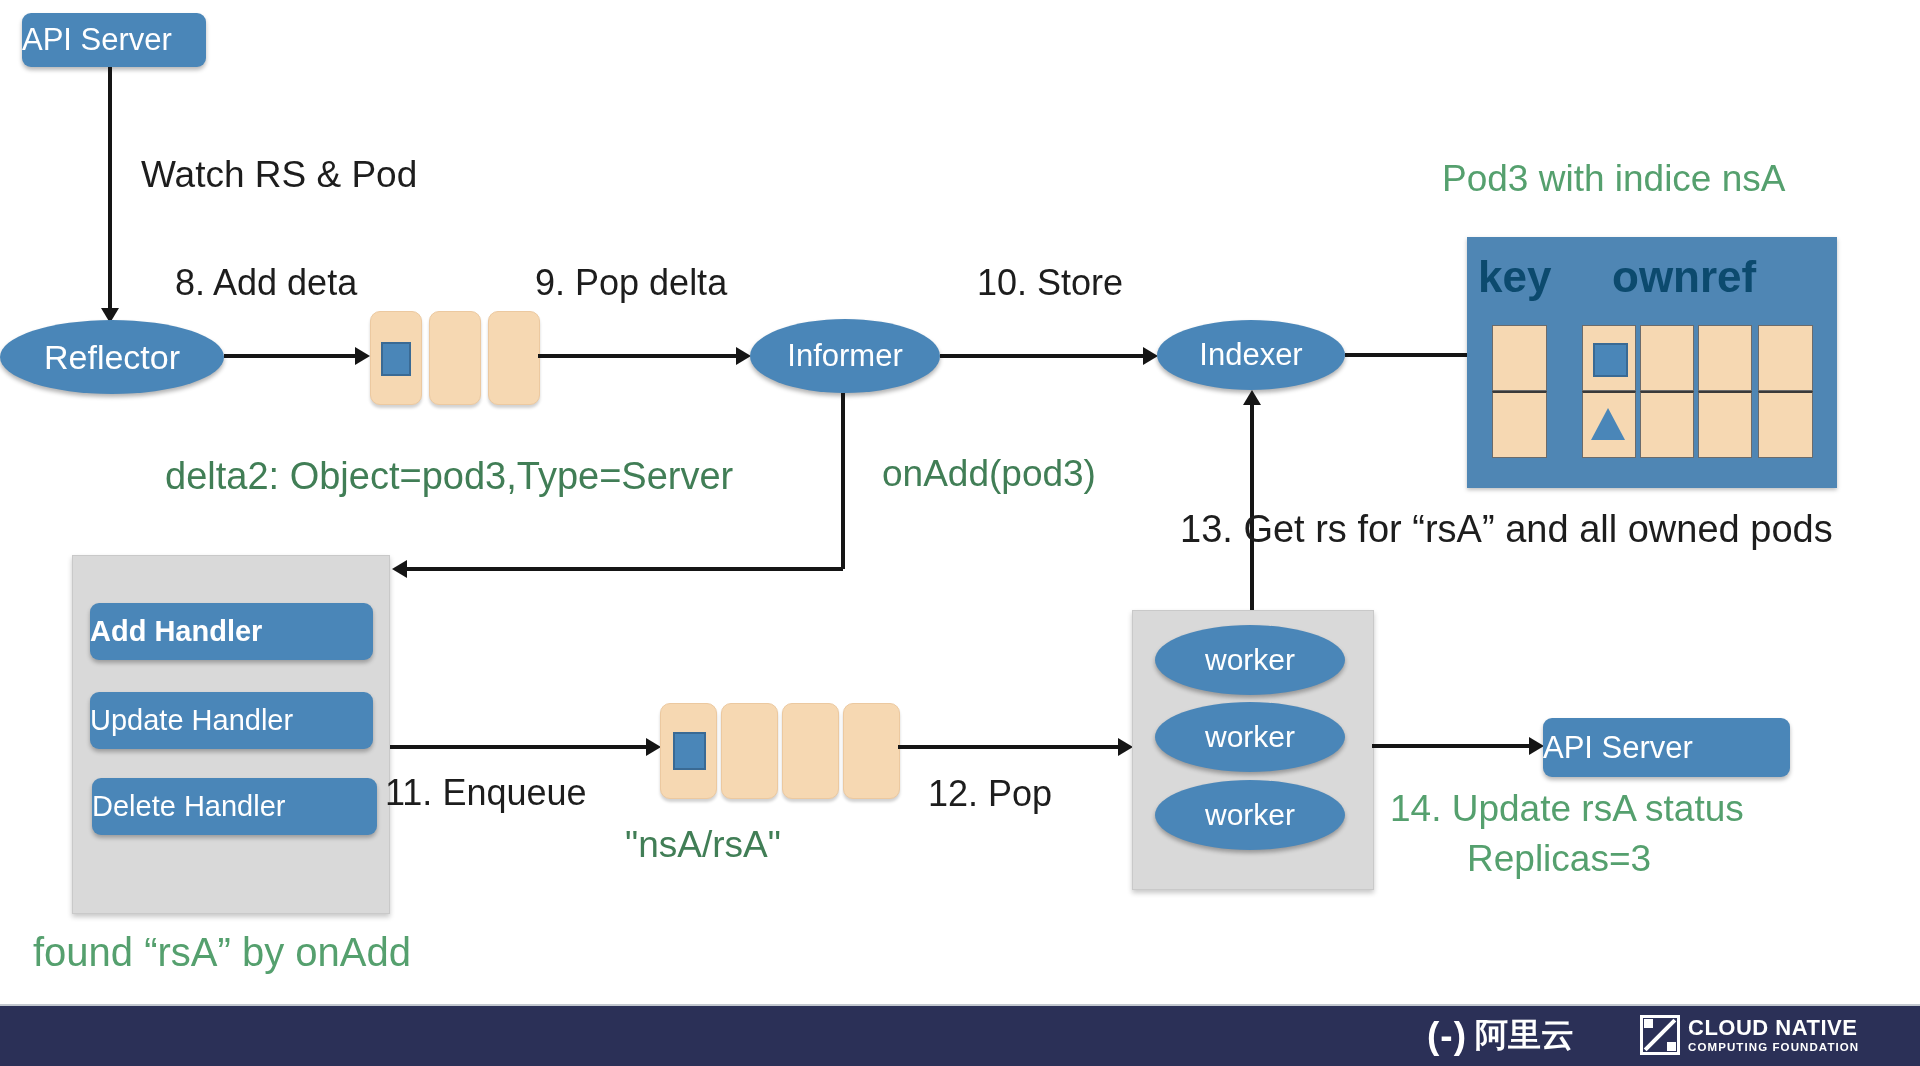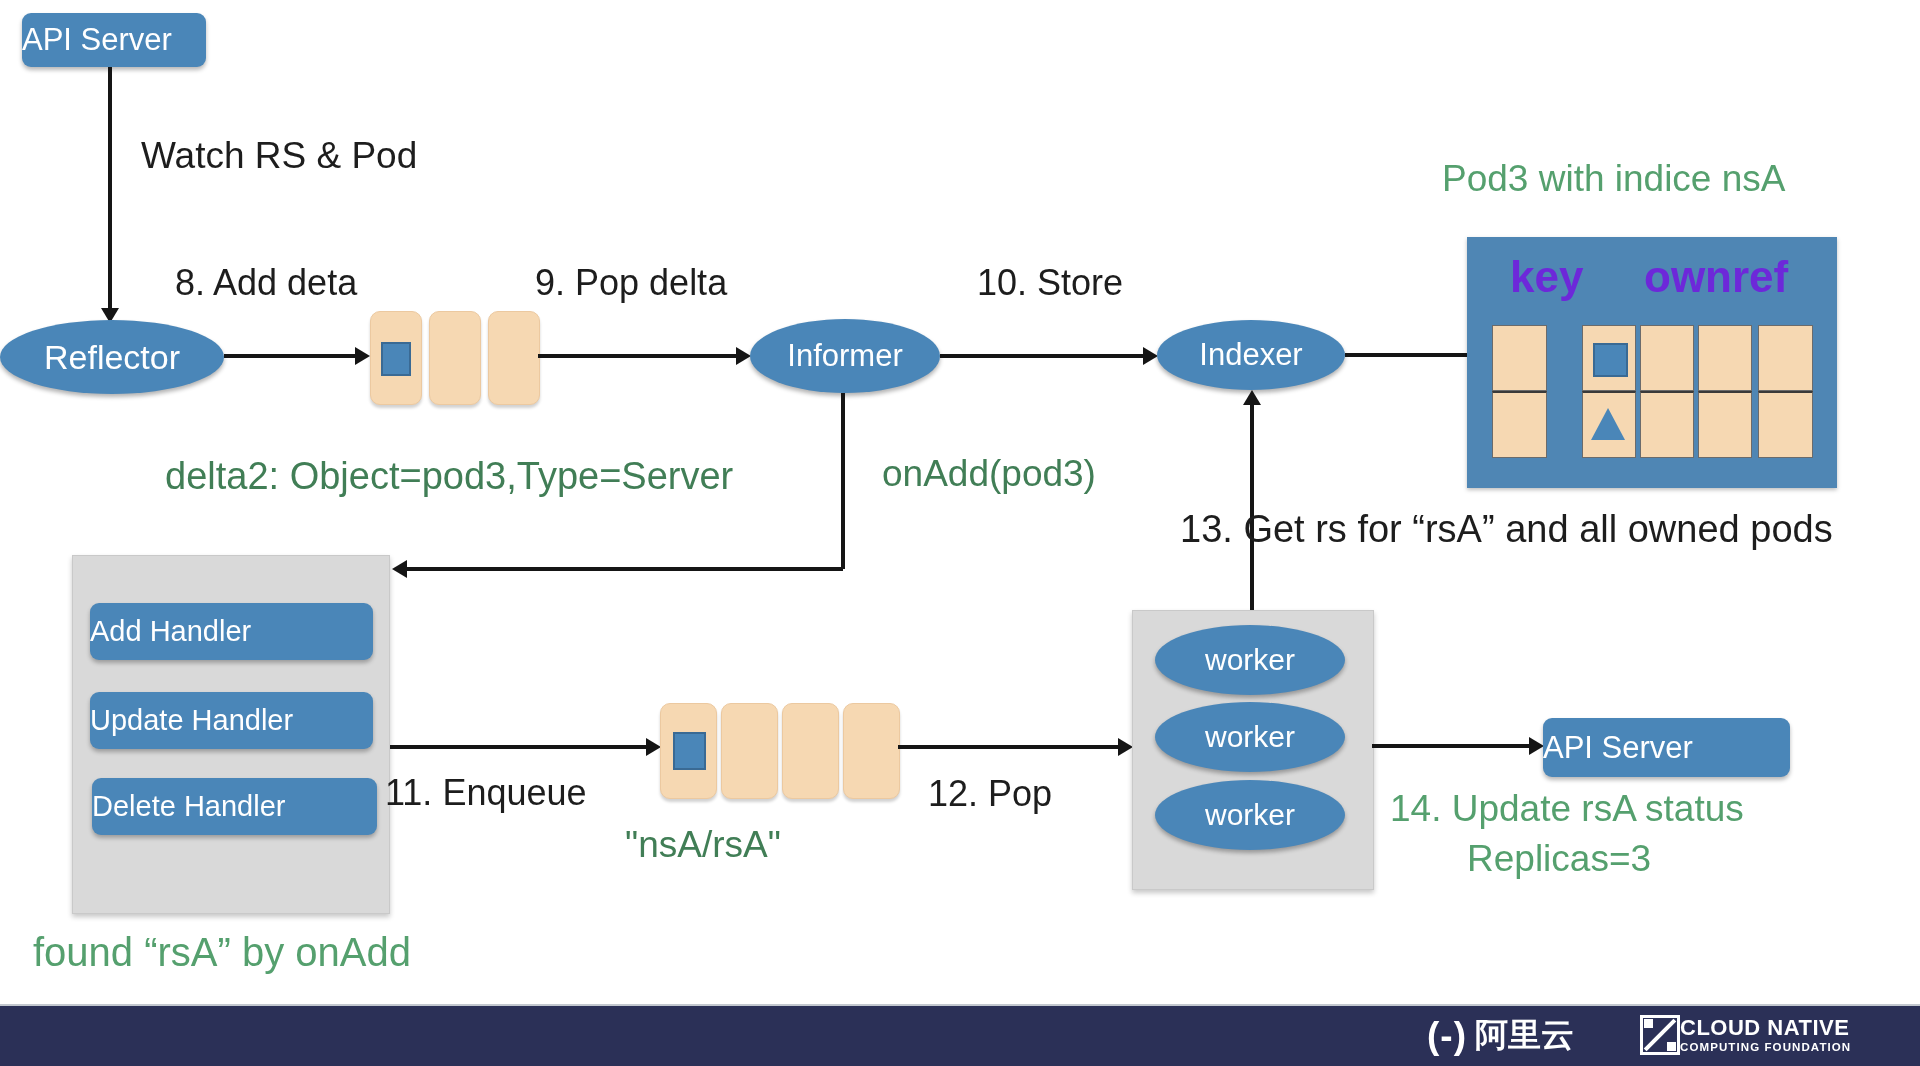--- a/index.html
+++ b/index.html
@@ -34,21 +34,21 @@
   .green-dark{color:#417e56;font-size:37px;white-space:nowrap;}
   .green-mid{color:#55a06e;font-size:37px;white-space:nowrap;}
   
   .line{background:#151515;position:absolute;}
   .head-r{position:absolute;width:0;height:0;border-top:9px solid transparent;border-bottom:9px solid transparent;border-left:15px solid #151515;}
   .head-l{position:absolute;width:0;height:0;border-top:9px solid transparent;border-bottom:9px solid transparent;border-right:15px solid #151515;}
   .head-u{position:absolute;width:0;height:0;border-left:9px solid transparent;border-right:9px solid transparent;border-bottom:15px solid #151515;}
   .head-d{position:absolute;width:0;height:0;border-left:9px solid transparent;border-right:9px solid transparent;border-top:15px solid #151515;}
   
   .tbl{background:#4f86b4;box-shadow:0 2px 4px rgba(0,0,0,.25);}
-  .tbl-header{color:#6d28d9;font-size:44px;font-weight:600;white-space:nowrap;margin-left:32px;}
+  .tbl-header{color:#0c4a6e;font-size:44px;font-weight:600;white-space:nowrap;}
   .cellcol{display:flex;flex-direction:column;}
   .cell{background:#f6d8b2;border:1px solid #6b6b6b;flex:1;}
   .cell + .cell{border-top:2px solid #3a3a3a;}
   .marker-square{background:#4a86b8;border:2px solid #3a6a94;}
   .marker-tri{width:0;height:0;border-left:17px solid transparent;border-right:17px solid transparent;border-bottom:32px solid #4a86b8;}
   
   .footer{background:#2b3057;border-top:2px solid #c3c8cf;}
   .ali-bracket{color:#fff;font-size:37px;font-weight:800;letter-spacing:1px;}
   .ali-name{color:#fff;font-size:33px;font-weight:700;margin-left:8px;}
   .cncf-box{width:34px;height:34px;border:3px solid #fff;position:relative;}
@@ -62,21 +62,21 @@
 
 <div id="stage">
 
   <div class="abs bluebtn" style="left:22px;top:13px;width:184px;height:54px;">
     <span>API Server</span>
   </div>
 
   <div class="line" style="left:108px;top:67px;width:4px;height:243px;"></div>
   <div class="head-d" style="left:101px;top:308px;"></div>
 
-  <div class="abs lbl" style="left:141px;top:135px;font-size:37px;">Watch RS &amp; Pod</div>
+  <div class="abs lbl" style="left:141px;top:154px;font-size:37px;">Watch RS &amp; Pod</div>
 
   <div class="abs ellipse" style="left:0px;top:320px;width:224px;height:74px;font-size:34px;">
     <span>Reflector</span>
   </div>
 
   <div class="abs lbl" style="left:175px;top:262px;">8. Add deta</div>
 
   <div class="line" style="left:224px;top:354px;width:131px;height:4px;"></div>
   <div class="head-r" style="left:355px;top:347px;"></div>
 
@@ -107,21 +107,21 @@
   <div class="head-r" style="left:1478px;top:346px;"></div>
 
   <div class="abs green-dark" style="left:165px;top:455px;font-size:38px;">delta2: Object=pod3,Type=Server</div>
   <div class="abs green-dark" style="left:882px;top:453px;">onAdd(pod3)</div>
 
   <div class="line" style="left:841px;top:393px;width:4px;height:176px;"></div>
   <div class="line" style="left:406px;top:567px;width:437px;height:4px;"></div>
   <div class="head-l" style="left:392px;top:560px;"></div>
 
   <div class="abs graybox" style="left:72px;top:555px;width:316px;height:357px;"></div>
-  <div class="abs bluebtn" style="left:90px;top:603px;width:283px;height:57px;font-size:29px;">
+  <div class="abs bluebtn" style="left:90px;top:603px;width:283px;height:57px;font-size:29px;font-weight:bold;">
     <span>Add Handler</span>
   </div>
   <div class="abs bluebtn" style="left:90px;top:692px;width:283px;height:57px;font-size:29px;">
     <span>Update Handler</span>
   </div>
   <div class="abs bluebtn" style="left:92px;top:778px;width:285px;height:57px;font-size:29px;">
     <span>Delete Handler</span>
   </div>
 
   <div class="abs lbl" style="left:385px;top:772px;">11. Enqueue</div>
@@ -195,21 +195,21 @@
 
   <div class="abs green-mid" style="left:33px;top:930px;font-size:40px;">found “rsA” by onAdd</div>
 
   <div class="abs footer" style="left:0px;top:1004px;width:1920px;height:62px;"></div>
 
   <div class="abs" style="left:1427px;top:1013px;display:flex;align-items:center;">
     <span class="ali-bracket">(-)</span>
     <span class="ali-name">阿里云</span>
   </div>
 
-  <div class="abs" style="left:1640px;top:1015px;display:flex;align-items:center;gap:0;">
+  <div class="abs" style="left:1640px;top:1015px;display:flex;align-items:center;gap:8px;">
     <div class="cncf-box">
       <div class="cncf-diag"></div>
       <div class="cncf-sq" style="left:1px;top:1px;"></div>
       <div class="cncf-sq" style="right:1px;bottom:1px;"></div>
     </div>
     <div>
       <div class="cncf-t1">CLOUD NATIVE</div>
       <div class="cncf-t2">COMPUTING FOUNDATION</div>
     </div>
   </div>

